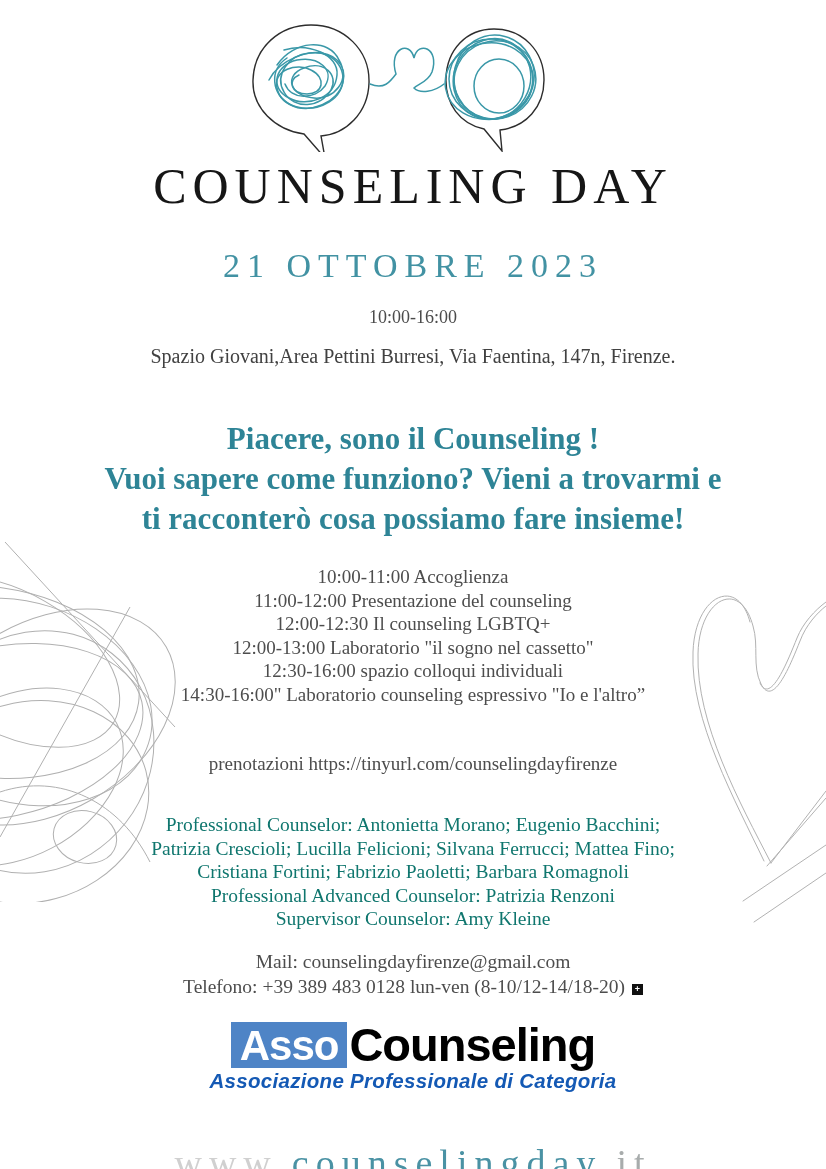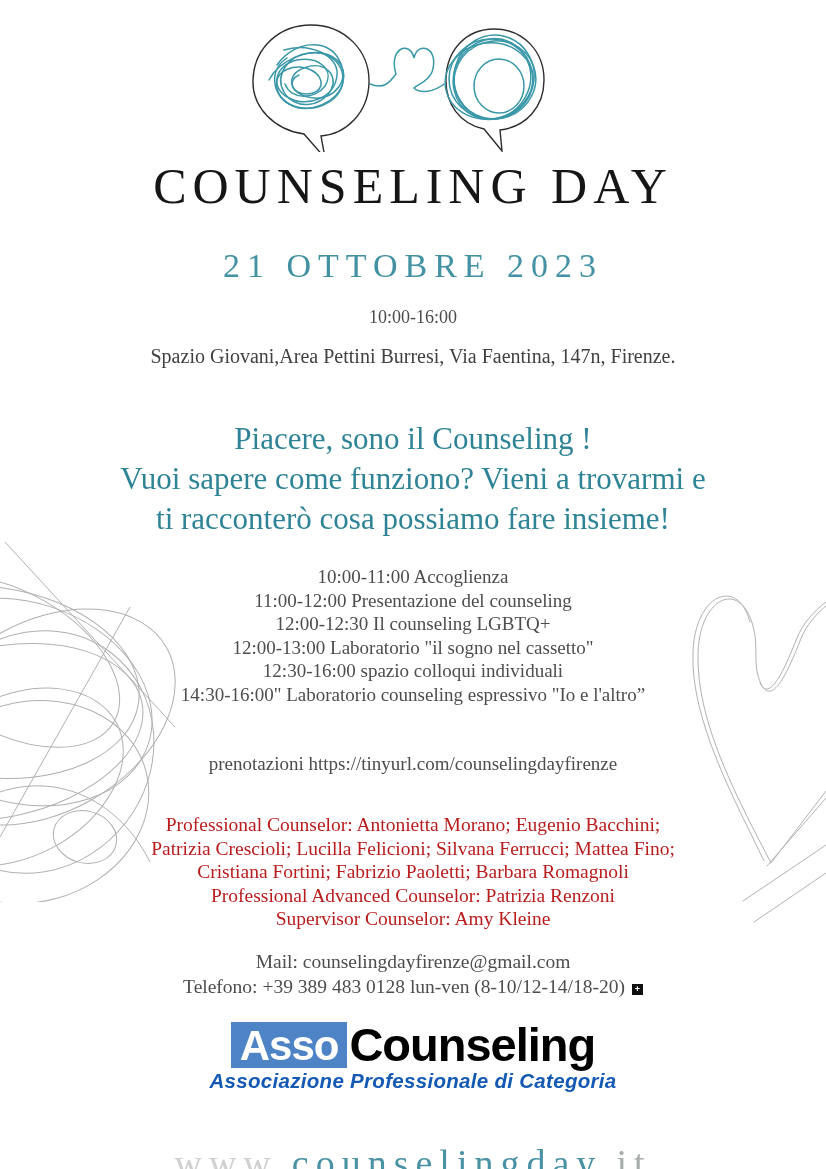--- a/index.html
+++ b/index.html
@@ -13,25 +13,25 @@
     top:158px;font-size:50px;line-height:56px;letter-spacing:6px;
     color:#161616;font-weight:400;
   }
   .date{
     top:246px;font-size:34px;line-height:40px;letter-spacing:7px;
     color:#4292a3;font-weight:400;
   }
   .time{top:306px;font-size:18px;line-height:22px;color:#4b4b4b;}
   .venue{top:344px;font-size:20px;line-height:24px;color:#414141;}
   .intro{
-    top:419px;font-size:31px;line-height:40px;font-weight:400;color:#2e8496;
+    top:419px;font-size:31px;line-height:40px;font-weight:700;color:#2e8496;
   }
   .schedule{top:565px;font-size:19px;line-height:23.5px;color:#4d4d4d;}
   .booking{top:752px;font-size:19px;line-height:23px;color:#4d4d4d;}
-  .counselors{top:813px;font-size:19.5px;line-height:23.5px;color:#b91c1c;}
+  .counselors{top:813px;font-size:19.5px;line-height:23.5px;color:#0f766e;}
   .contact{top:950px;font-size:19.5px;line-height:24.5px;color:#4d4d4d;}
   .plus-icon{
     display:inline-block;width:11px;height:11px;background:#101010;color:#ffffff;
     font-family:"Liberation Sans",sans-serif;font-size:9px;line-height:11px;
     text-align:center;margin-left:7px;vertical-align:1px;font-weight:700;
   }
   .logo-block{
     top:1022px;display:flex;flex-direction:column;align-items:center;
     font-family:"Liberation Sans",sans-serif;
   }

